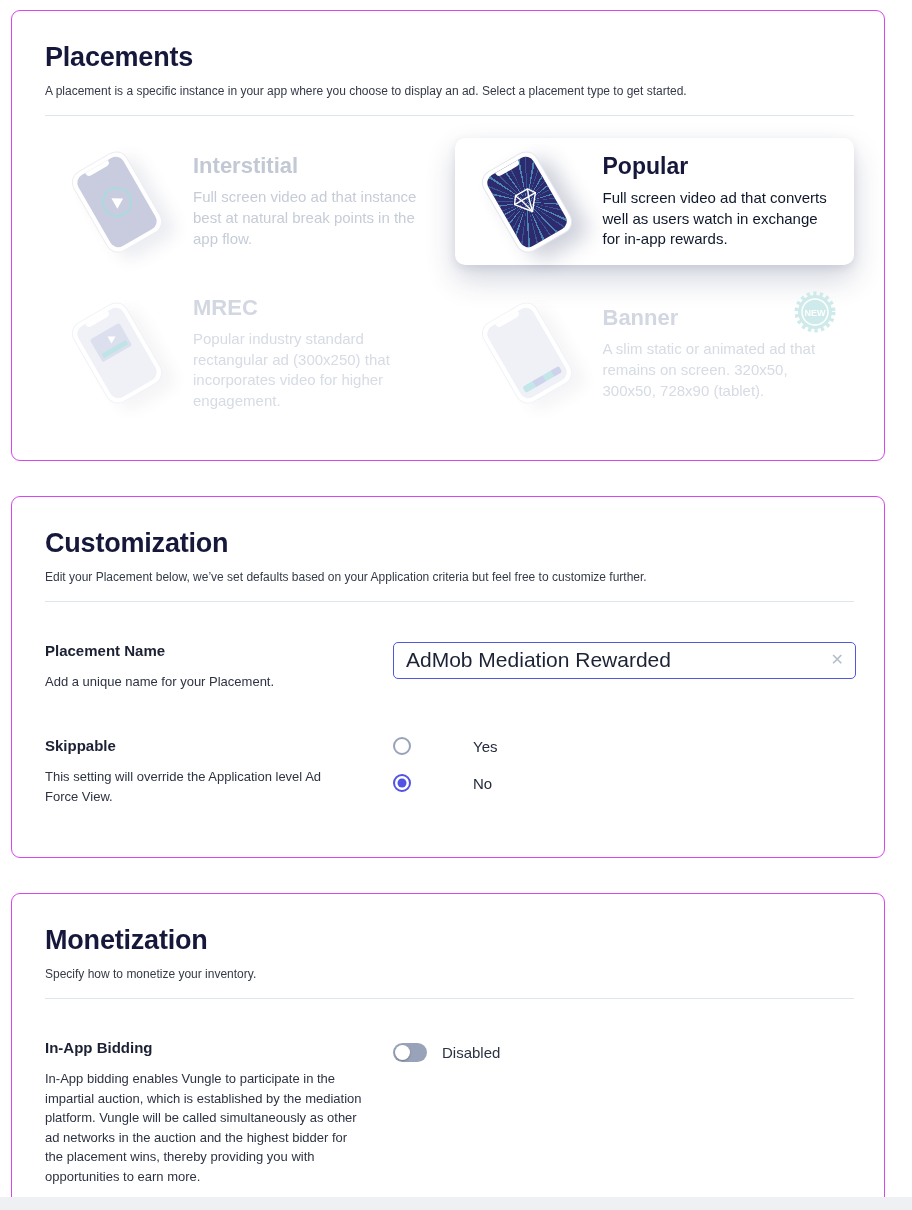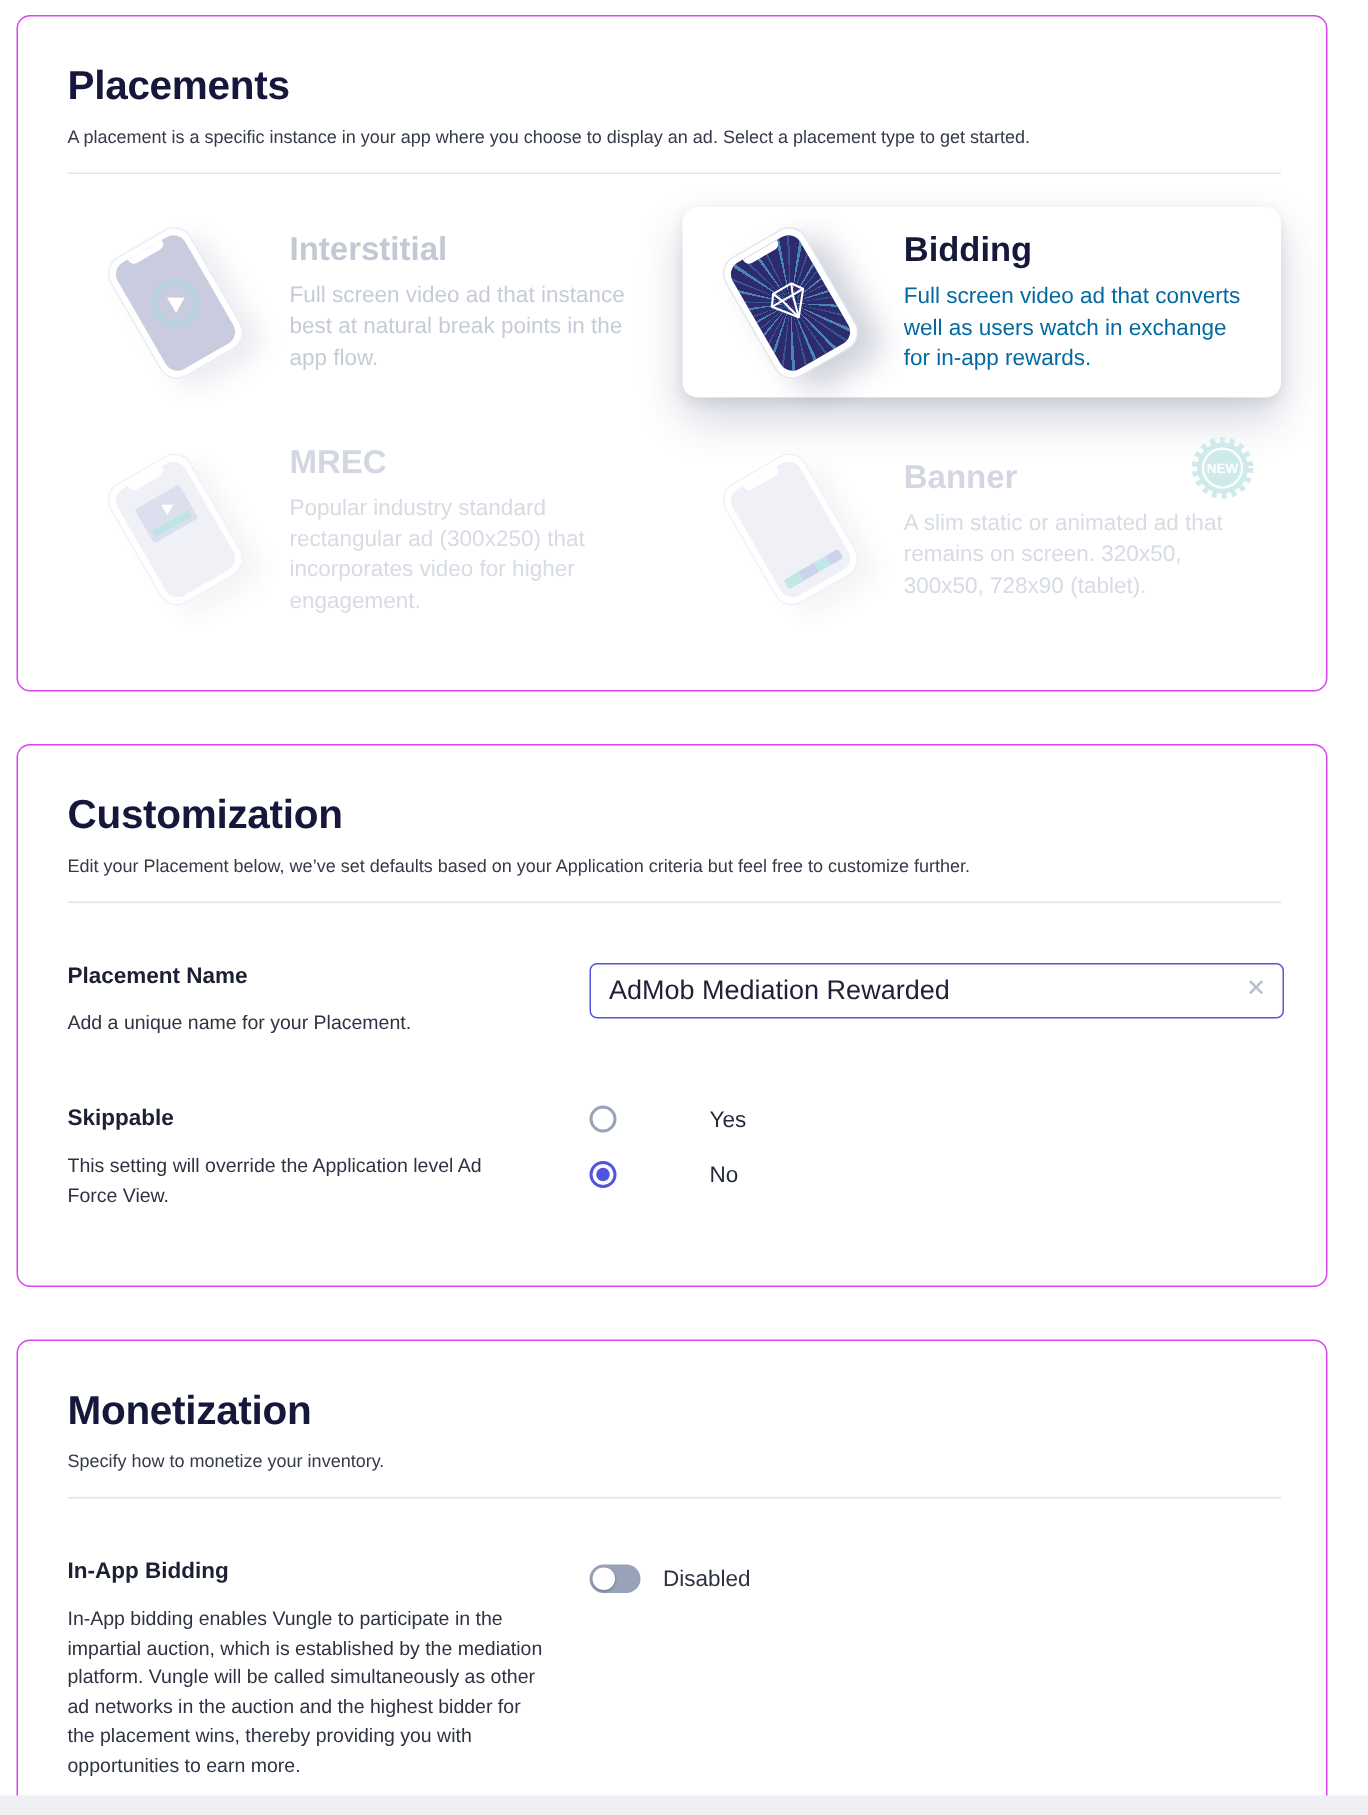--- a/index.html
+++ b/index.html
@@ -24,21 +24,21 @@
   
   .tiles { margin-top:22px; display:grid; grid-template-columns:1fr 1fr; column-gap:10px; row-gap:16px; }
   .tile { display:flex; align-items:center; min-height:127px; padding:14px 16px; border-radius:10px; cursor:pointer; position:relative; }
   .tile__icon { width:112px; display:flex; justify-content:center; flex:0 0 112px; }
   .tile__text { padding-left:20px; padding-right:6px; }
   .tile__title { font-size:22px; font-weight:700; margin-bottom:8px; }
   .tile__desc { font-size:15px; line-height:1.38; max-width:270px; }
 
   .tile--selected { background:#fff; box-shadow:0 14px 30px rgba(35,45,90,.20), 0 3px 8px rgba(35,45,90,.10); }
   .tile--selected .tile__title { color:#15183a; font-size:23px; }
-  .tile--selected .tile__desc { color:#0369a1; max-width:258px; }
+  .tile--selected .tile__desc { color:#0f172a; max-width:258px; }
 
   .tile--muted .tile__title { color:#c2c8d4; }
   .tile--muted .tile__desc  { color:#c6ccd7; }
   .tile--ghost .tile__title { color:#d2d7e1; }
   .tile--ghost .tile__desc  { color:#d6dbe4; }
 
   
   .phone {
     width:62px; height:92px; background:#fff; border-radius:13px; padding:4px;
     transform:rotate(-30deg); position:relative;
@@ -76,21 +76,21 @@
   
   .row { display:flex; margin-top:40px; }
   .row__label { width:348px; flex:0 0 348px; padding-right:30px; }
   .row__label .lbl { font-size:15px; font-weight:700; color:#1b2033; }
   .row__label .hint { font-size:13px; color:#2d3342; margin-top:13px; line-height:1.5; }
   .row__control { flex:1; }
 
   .inputwrap { position:relative; width:463px; }
   .inputwrap input {
     width:100%; height:37px; border:1.5px solid #5059d9; border-radius:5px;
-    padding:0 34px 0 12px; font-size:18px; color:#1d2235; outline:none;
+    padding:0 34px 0 12px; font-size:21px; color:#1d2235; outline:none;
     font-family:"Liberation Sans", sans-serif; background:#fff;
   }
   .clear-x { position:absolute; right:12px; top:50%; transform:translateY(-50%);
     color:#b6bdcb; font-size:16px; line-height:1; cursor:pointer; }
 
   .radio-row { display:flex; align-items:center; margin-bottom:19px; cursor:pointer;gap:48px; }
   .radio { width:18px; height:18px; border-radius:50%; border:2px solid #98a3ba; background:#fff; position:relative; flex:0 0 18px; }
   .radio--checked { border-color:#5154e2; }
   .radio--checked::after { content:""; position:absolute; top:50%; left:50%; transform:translate(-50%,-50%);
     width:9px; height:9px; border-radius:50%; background:#5154e2; }
@@ -144,21 +144,21 @@
                   <path d="M7 2 L21 2 L26 9 L14 24 L2 9 Z"></path>
                   <path d="M2 9 L26 9"></path>
                   <path d="M7 2 L10 9 L14 24"></path>
                   <path d="M21 2 L18 9 L14 24"></path>
                 </g>
               </svg>
             </div>
           </div>
         </div>
         <div class="tile__text">
-          <div class="tile__title">Bidding</div>
+          <div class="tile__title">Popular</div>
           <div class="tile__desc">Full screen video ad that converts well as users watch in exchange for in-app rewards.</div>
         </div>
       </div>
 
       <div class="tile tile--ghost">
         <div class="tile__icon">
           <div class="phone phone--ghost">
             <div class="notch"></div>
             <div class="screen">
               <div class="mrecbox">

